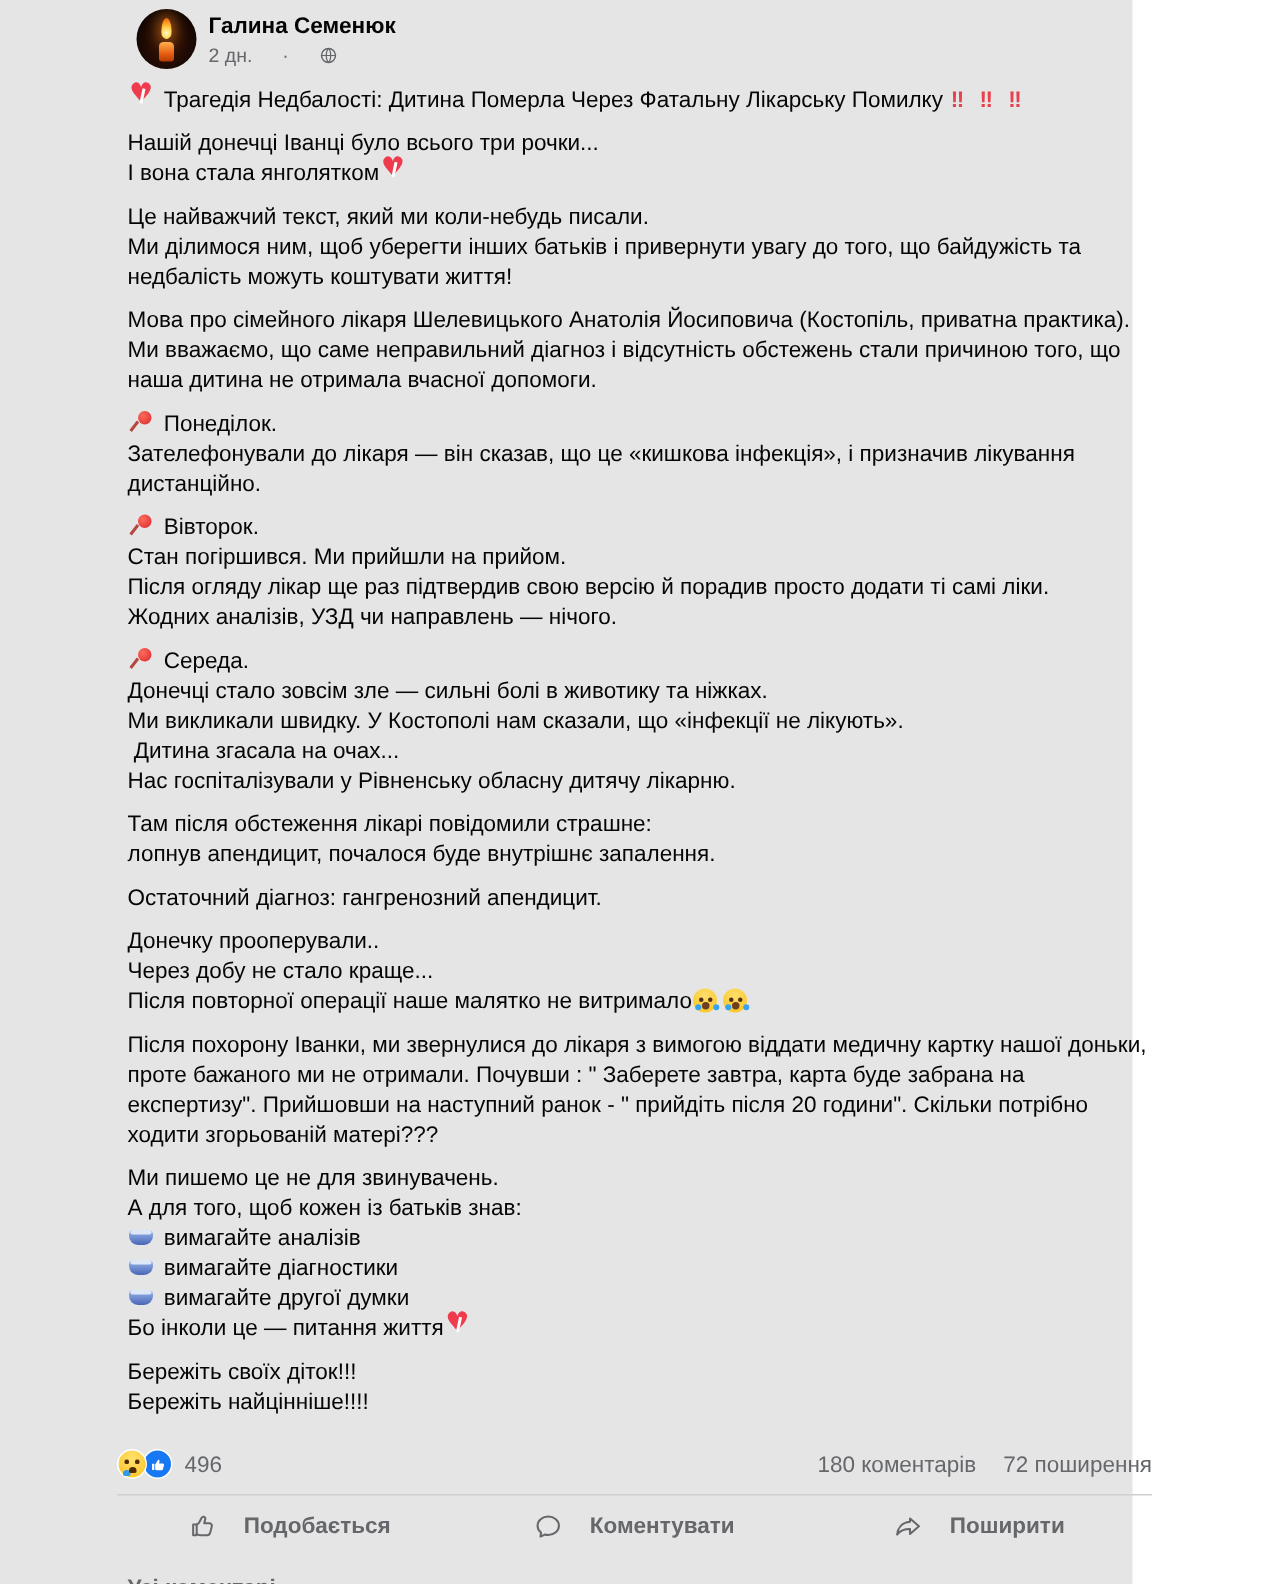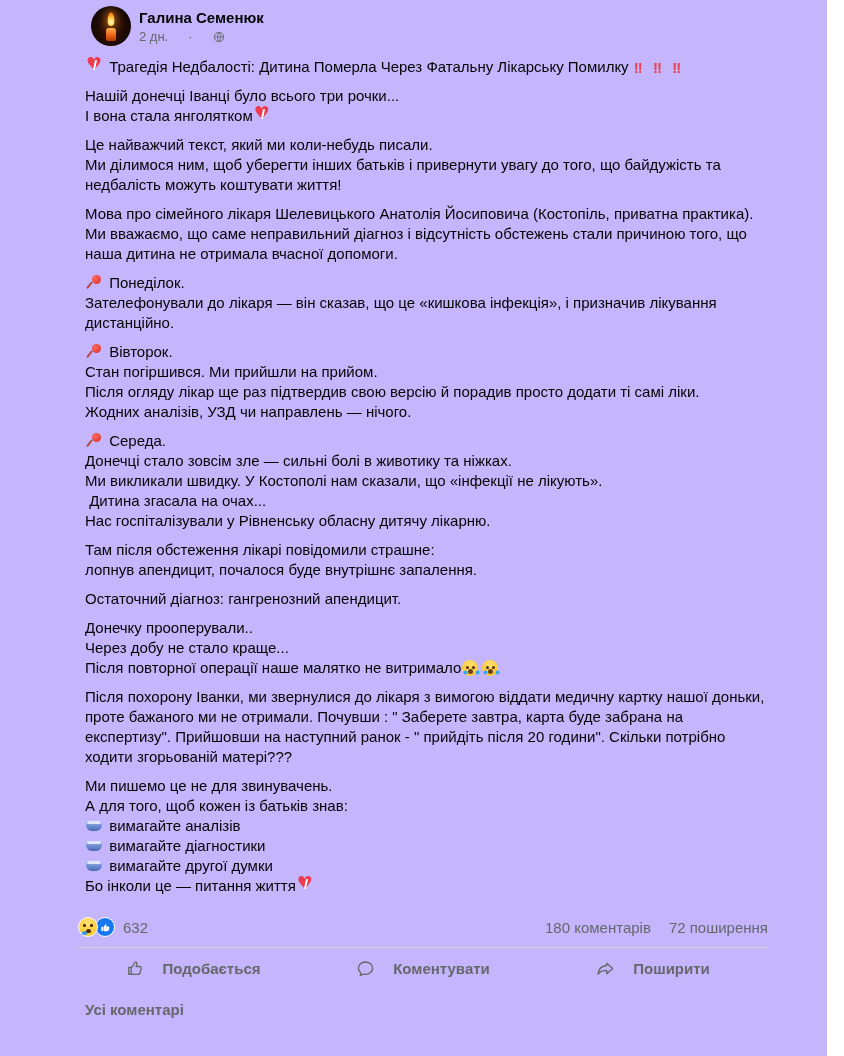--- a/index.html
+++ b/index.html
@@ -1,17 +1,17 @@
 <!DOCTYPE html>
 <html><head>
 <meta charset="utf-8">
 <style>
   html,body{margin:0;padding:0;}
   body{width:844px;height:1056px;overflow:hidden;background:#fff;}
-  .page{width:827px;height:1056px;background:#c4b5fd;
+  .page{width:755px;height:1056px;background:#e5e5e5;
         font-family:"Liberation Sans","DejaVu Sans",sans-serif;color:#050505;}
   .post{margin-left:78px;width:690px;}
 
   
   .post-header{display:flex;gap:8px;padding:6px 0 9px 13px;}
   .avatar{width:40px;height:40px;border-radius:50%;position:relative;overflow:hidden;flex:none;cursor:pointer;
           background:radial-gradient(circle at 50% 62%, #43180525 0%, #3a1505 0%, #1d0a04 48%, #060302 100%);}
   .candle-flame{position:absolute;left:50%;top:6px;transform:translateX(-50%);width:7px;height:14px;
           background:radial-gradient(circle at 50% 72%, #fff8c4 0%, #ffd34e 35%, #ff9820 65%, #e2580d 100%);
           border-radius:50% 50% 45% 45% / 65% 65% 35% 35%;
@@ -126,31 +126,33 @@
         <div class="para">Донечку прооперували..
 Через добу не стало краще...
 Після повторної операції наше малятко не витримало<span class="em em-crying"></span><span class="em em-crying"></span></div>
         <div class="para">Після похорону Іванки, ми звернулися до лікаря з вимогою віддати медичну картку нашої доньки, проте бажаного ми не отримали. Почувши : " Заберете завтра, карта буде забрана на експертизу". Прийшовши на наступний ранок - " прийдіть після 20 години". Скільки потрібно ходити згорьованій матері???</div>
         <div class="para">Ми пишемо це не для звинувачень.
 А для того, щоб кожен із батьків знав:
 <span class="em em-bathtub"></span> вимагайте аналізів
 <span class="em em-bathtub"></span> вимагайте діагностики
 <span class="em em-bathtub"></span> вимагайте другої думки
 Бо інколи це — питання життя<span class="em em-broken-heart"></span></div>
+        <div class="para">Бережіть своїх діток!!!
+Бережіть найцінніше!!!!</div>
       </div>
 
     <div class="engagement">
       <div class="reactions">
         <span class="rx rx-sad"></span>
         <span class="rx rx-like">
           <svg width="11" height="11" viewBox="0 0 16 16">
             <path fill="#fff" d="M2 7h2.2v6H2zM5 12.4V7.6c0-.3.4-.5.6-.8l2-3.2c.2-.4.7-.5 1.1-.3.5.2.7.7.6 1.2L8.8 6.7h3.6c.8 0 1.4.8 1.2 1.6l-1 3.8c-.2.8-.9 1.3-1.7 1.3H6.4c-.5 0-1-.4-1.4-1z"></path>
           </svg>
         </span>
-        <span class="rx-count">632</span>
+        <span class="rx-count">496</span>
       </div>
       <div class="counts">
         <span>180 коментарів</span>
         <span>72 поширення</span>
       </div>
     </div>
 
     <div class="divider"></div>
 
     <div class="action-bar">

